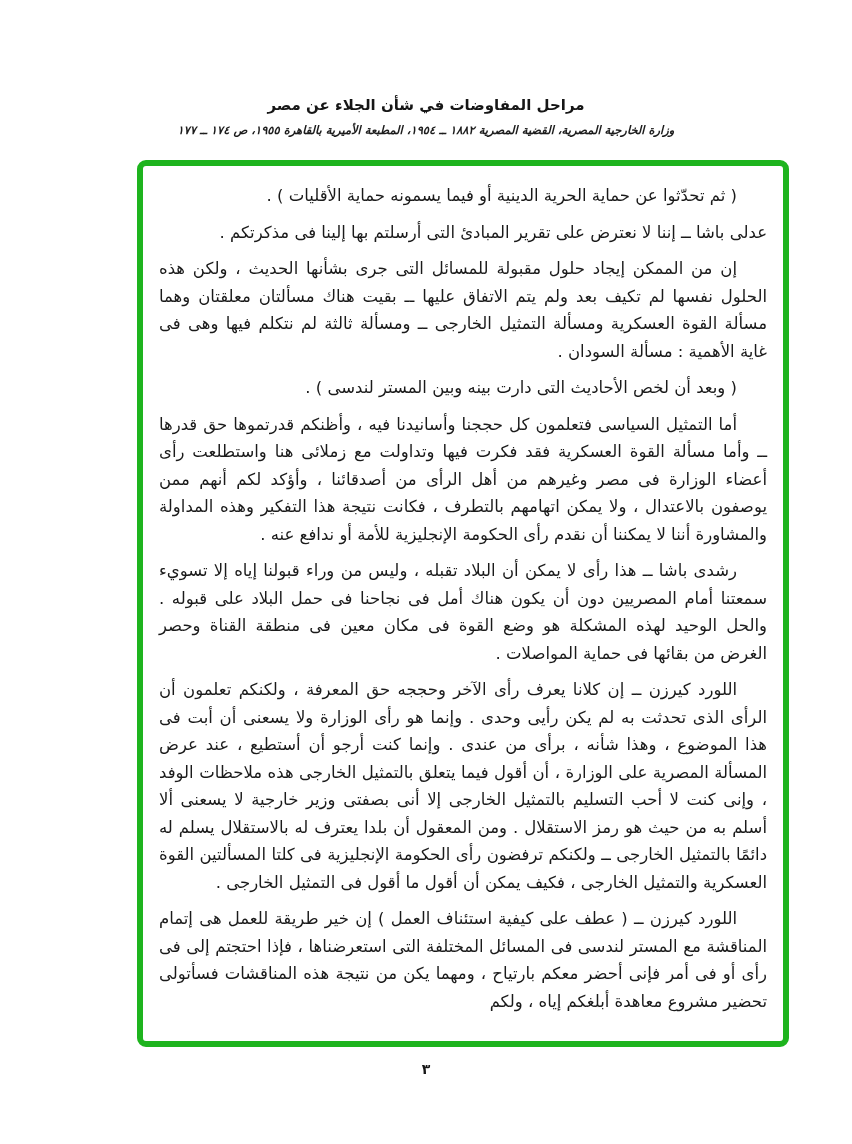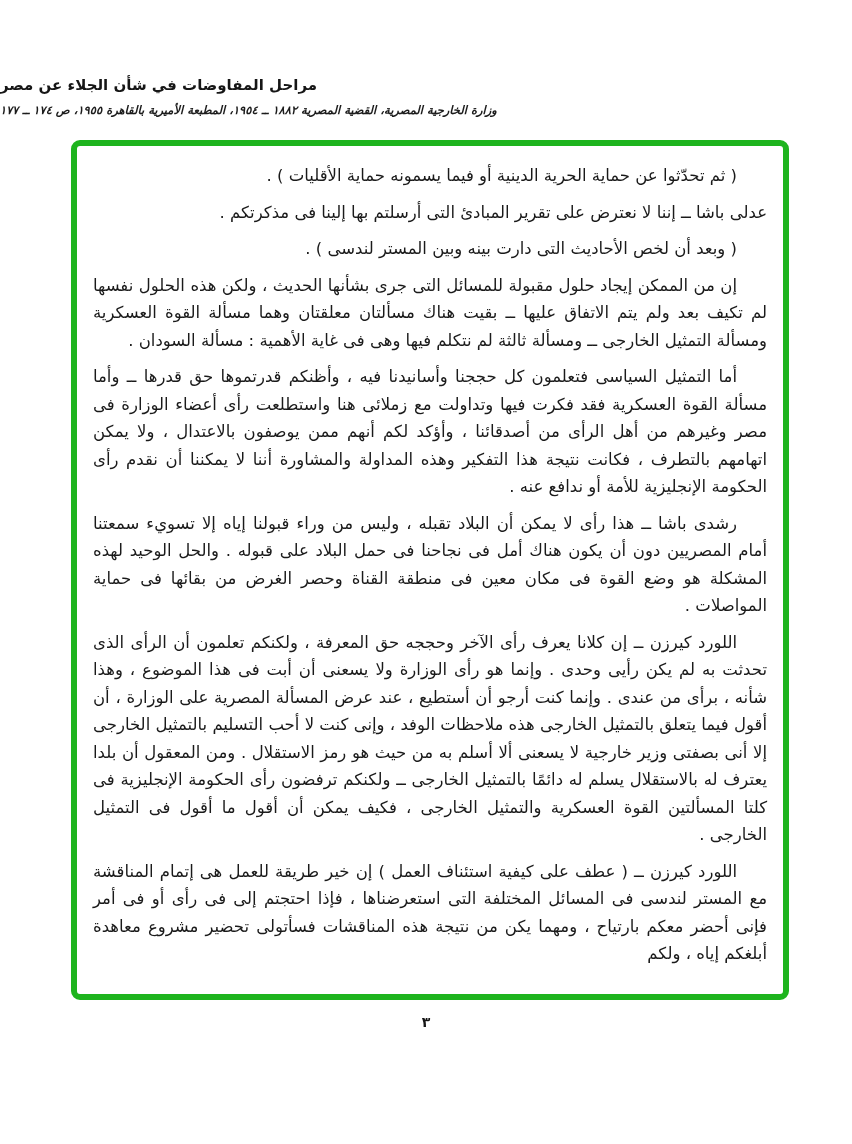--- a/index.html
+++ b/index.html
@@ -12,42 +12,43 @@
     width: 852px;
     min-height: 1144px;
     background: #ffffff;
     direction: rtl;
     color: #161616;
     box-sizing: border-box;
     overflow: hidden;
   }
   .header {
     padding-top: 76px;
-    text-align: left;
+    text-align: center;
+    margin-top: 20px;
   }
   .title {
     font-size: 15px;
     font-weight: bold;
     letter-spacing: 0.2px;
   }
   .subtitle {
     font-size: 16px;
     font-weight: bold;
     margin-top: 8px;
   }
   .source {
     font-size: 11.5px;
     font-weight: bold;
     margin-top: 9px;
     color: #1c1c1c;
     font-style: italic;
   }
   .highlight-box {
     margin: 23px 63px 0 71px;
-    width: 718px;
+    width: 652px;
     min-height: 855px;
     box-sizing: border-box;
     border: 6px solid #1eb41e;
     border-radius: 9px;
     padding: 16px 16px 14px 16px;
   }
   .para {
     font-size: 16.5px;
     line-height: 27.5px;
     text-align: justify;
@@ -71,22 +72,22 @@
 <div class="page">
 
   <div class="header">
     <div class="title">مراحل المفاوضات في شأن الجلاء عن مصر</div>
     <div class="source">وزارة الخارجية المصرية، القضية المصرية ١٨٨٢ ــ ١٩٥٤، المطبعة الأميرية بالقاهرة ١٩٥٥، ص ١٧٤ ــ ١٧٧</div>
   </div>
 
   <div class="highlight-box" style="border-color: rgb(30, 180, 30);">
     <p class="para">( ثم تحدّثوا عن حماية الحرية الدينية أو فيما يسمونه حماية الأقليات ) .</p>
     <p class="para no-indent">عدلى باشا ــ إننا لا نعترض على تقرير المبادئ التى أرسلتم بها إلينا فى مذكرتكم .</p>
+    <p class="para">إن من الممكن إيجاد حلول مقبولة للمسائل التى جرى بشأنها الحديث ، ولكن هذه الحلول نفسها لم تكيف بعد ولم يتم الاتفاق عليها ــ بقيت هناك مسألتان معلقتان وهما مسألة القوة العسكرية ومسألة التمثيل الخارجى ــ ومسألة ثالثة لم نتكلم فيها وهى فى غاية الأهمية : مسألة السودان .</p>
     <p class="para">( وبعد أن لخص الأحاديث التى دارت بينه وبين المستر لندسى ) .</p>
-    <p class="para">إن من الممكن إيجاد حلول مقبولة للمسائل التى جرى بشأنها الحديث ، ولكن هذه الحلول نفسها لم تكيف بعد ولم يتم الاتفاق عليها ــ بقيت هناك مسألتان معلقتان وهما مسألة القوة العسكرية ومسألة التمثيل الخارجى ــ ومسألة ثالثة لم نتكلم فيها وهى فى غاية الأهمية : مسألة السودان .</p>
     <p class="para">أما التمثيل السياسى فتعلمون كل حججنا وأسانيدنا فيه ، وأظنكم قدرتموها حق قدرها ــ وأما مسألة القوة العسكرية فقد فكرت فيها وتداولت مع زملائى هنا واستطلعت رأى أعضاء الوزارة فى مصر وغيرهم من أهل الرأى من أصدقائنا ، وأؤكد لكم أنهم ممن يوصفون بالاعتدال ، ولا يمكن اتهامهم بالتطرف ، فكانت نتيجة هذا التفكير وهذه المداولة والمشاورة أننا لا يمكننا أن نقدم رأى الحكومة الإنجليزية للأمة أو ندافع عنه .</p>
     <p class="para">رشدى باشا ــ هذا رأى لا يمكن أن البلاد تقبله ، وليس من وراء قبولنا إياه إلا تسويء سمعتنا أمام المصريين دون أن يكون هناك أمل فى نجاحنا فى حمل البلاد على قبوله . والحل الوحيد لهذه المشكلة هو وضع القوة فى مكان معين فى منطقة القناة وحصر الغرض من بقائها فى حماية المواصلات .</p>
     <p class="para">اللورد كيرزن ــ إن كلانا يعرف رأى الآخر وحججه حق المعرفة ، ولكنكم تعلمون أن الرأى الذى تحدثت به لم يكن رأيى وحدى . وإنما هو رأى الوزارة ولا يسعنى أن أبت فى هذا الموضوع ، وهذا شأنه ، برأى من عندى . وإنما كنت أرجو أن أستطيع ، عند عرض المسألة المصرية على الوزارة ، أن أقول فيما يتعلق بالتمثيل الخارجى هذه ملاحظات الوفد ، وإنى كنت لا أحب التسليم بالتمثيل الخارجى إلا أنى بصفتى وزير خارجية لا يسعنى ألا أسلم به من حيث هو رمز الاستقلال . ومن المعقول أن بلدا يعترف له بالاستقلال يسلم له دائمًا بالتمثيل الخارجى ــ ولكنكم ترفضون رأى الحكومة الإنجليزية فى كلتا المسألتين القوة العسكرية والتمثيل الخارجى ، فكيف يمكن أن أقول ما أقول فى التمثيل الخارجى .</p>
     <p class="para">اللورد كيرزن ــ ( عطف على كيفية استئناف العمل ) إن خير طريقة للعمل هى إتمام المناقشة مع المستر لندسى فى المسائل المختلفة التى استعرضناها ، فإذا احتجتم إلى فى رأى أو فى أمر فإنى أحضر معكم بارتياح ، ومهما يكن من نتيجة هذه المناقشات فسأتولى تحضير مشروع معاهدة أبلغكم إياه ، ولكم</p>
   </div>
 
   <div class="page-number">٣</div>
 
 </div>
 

